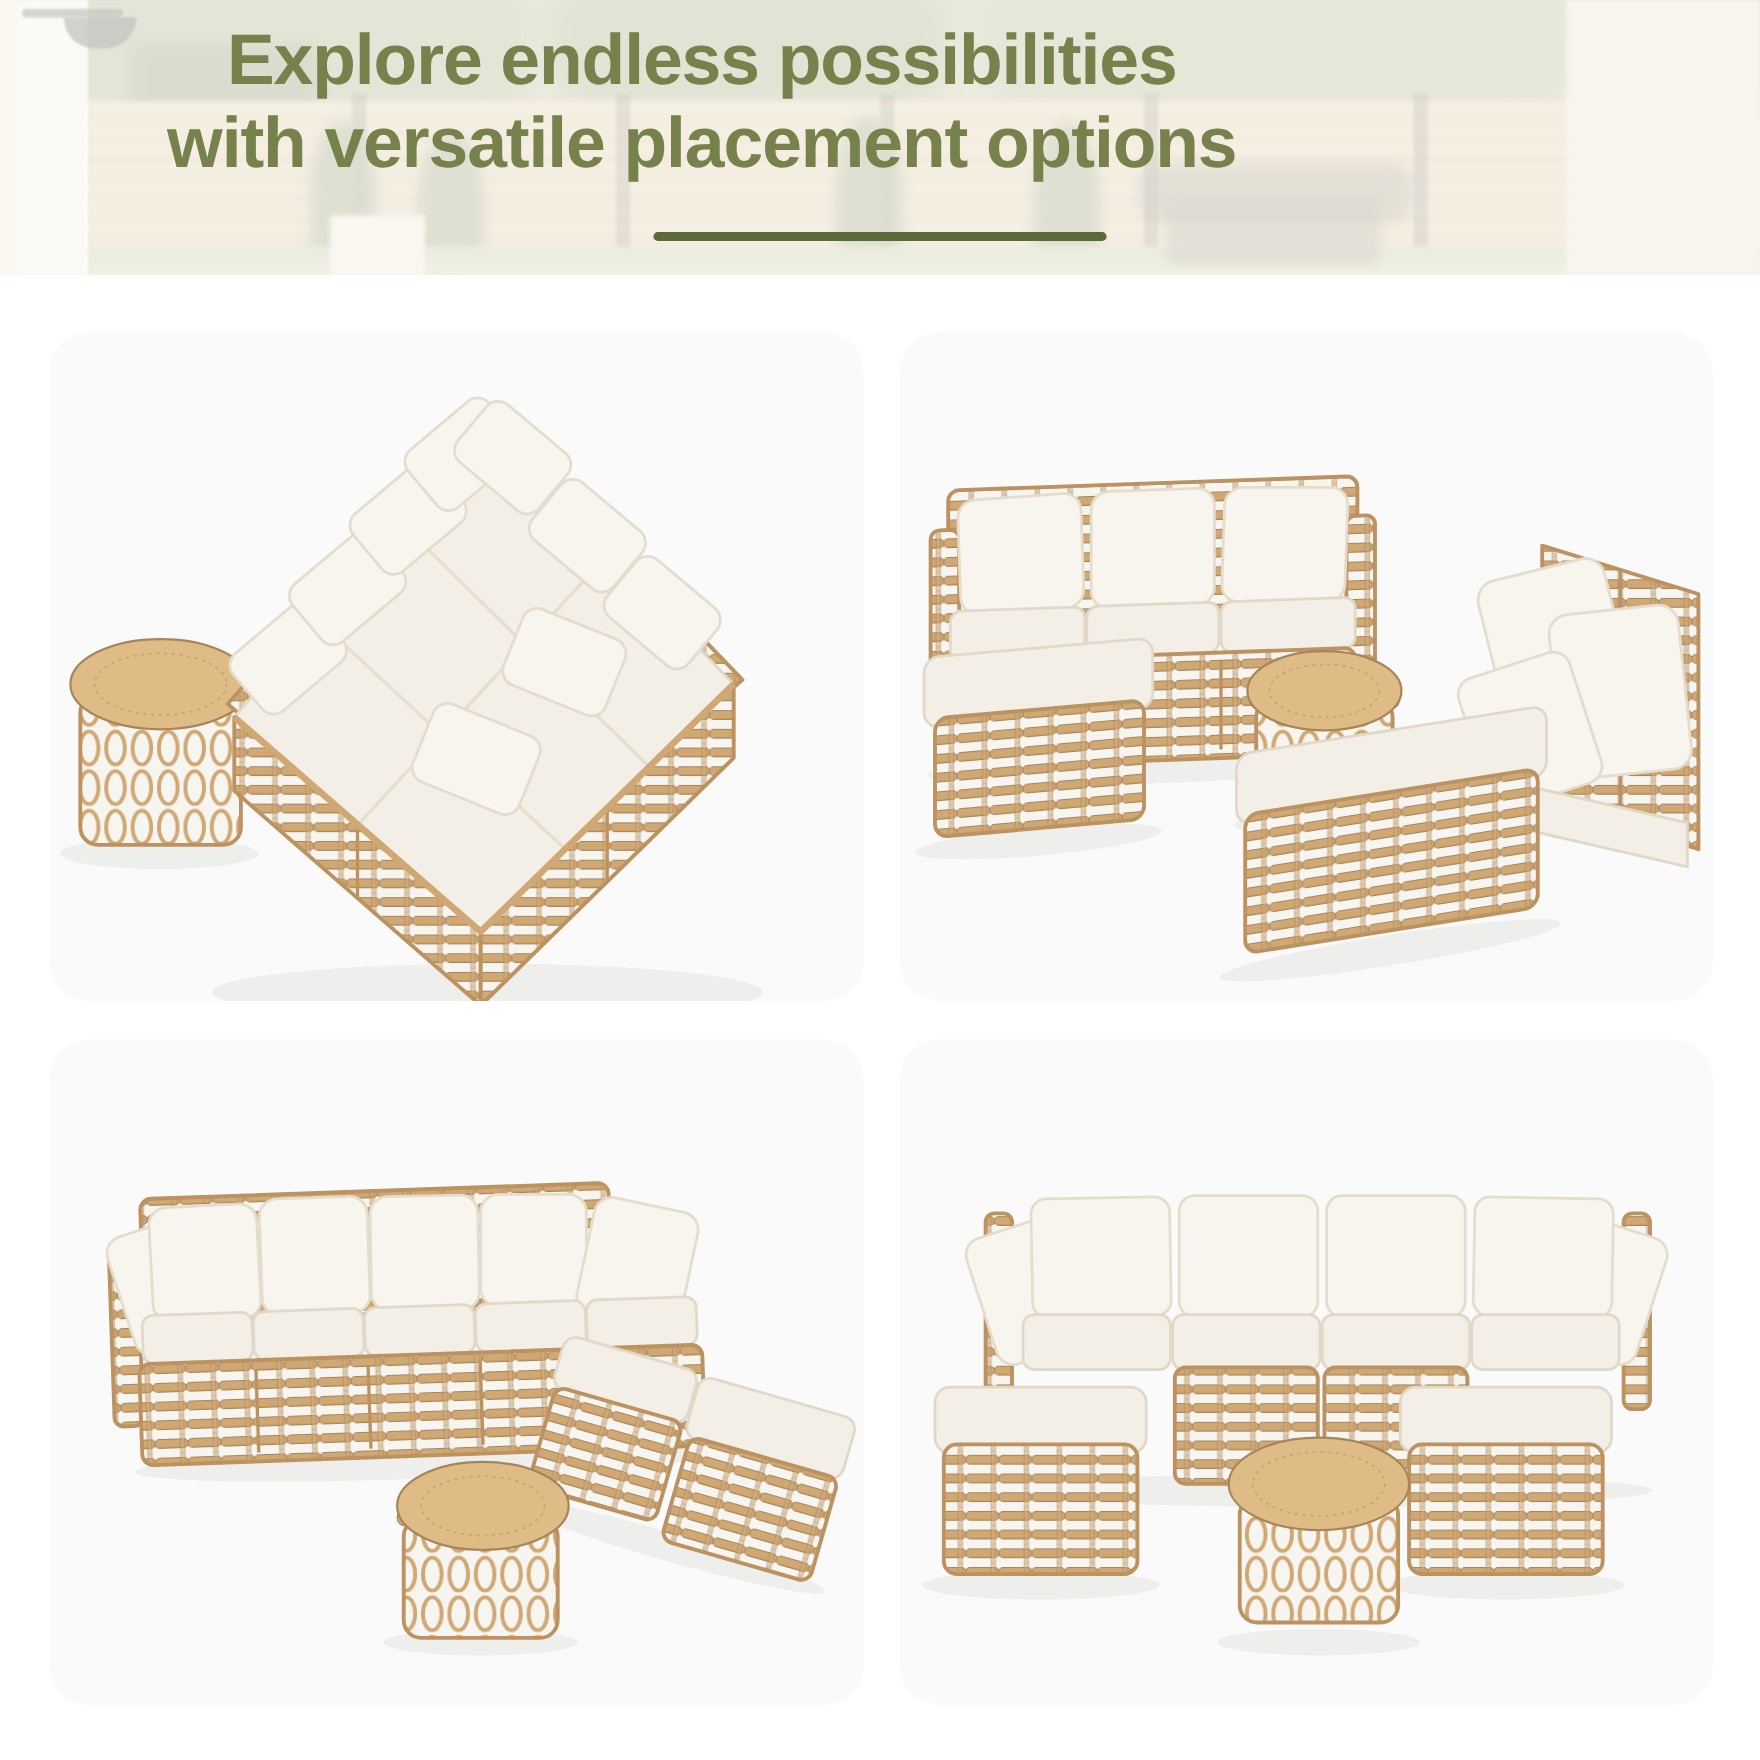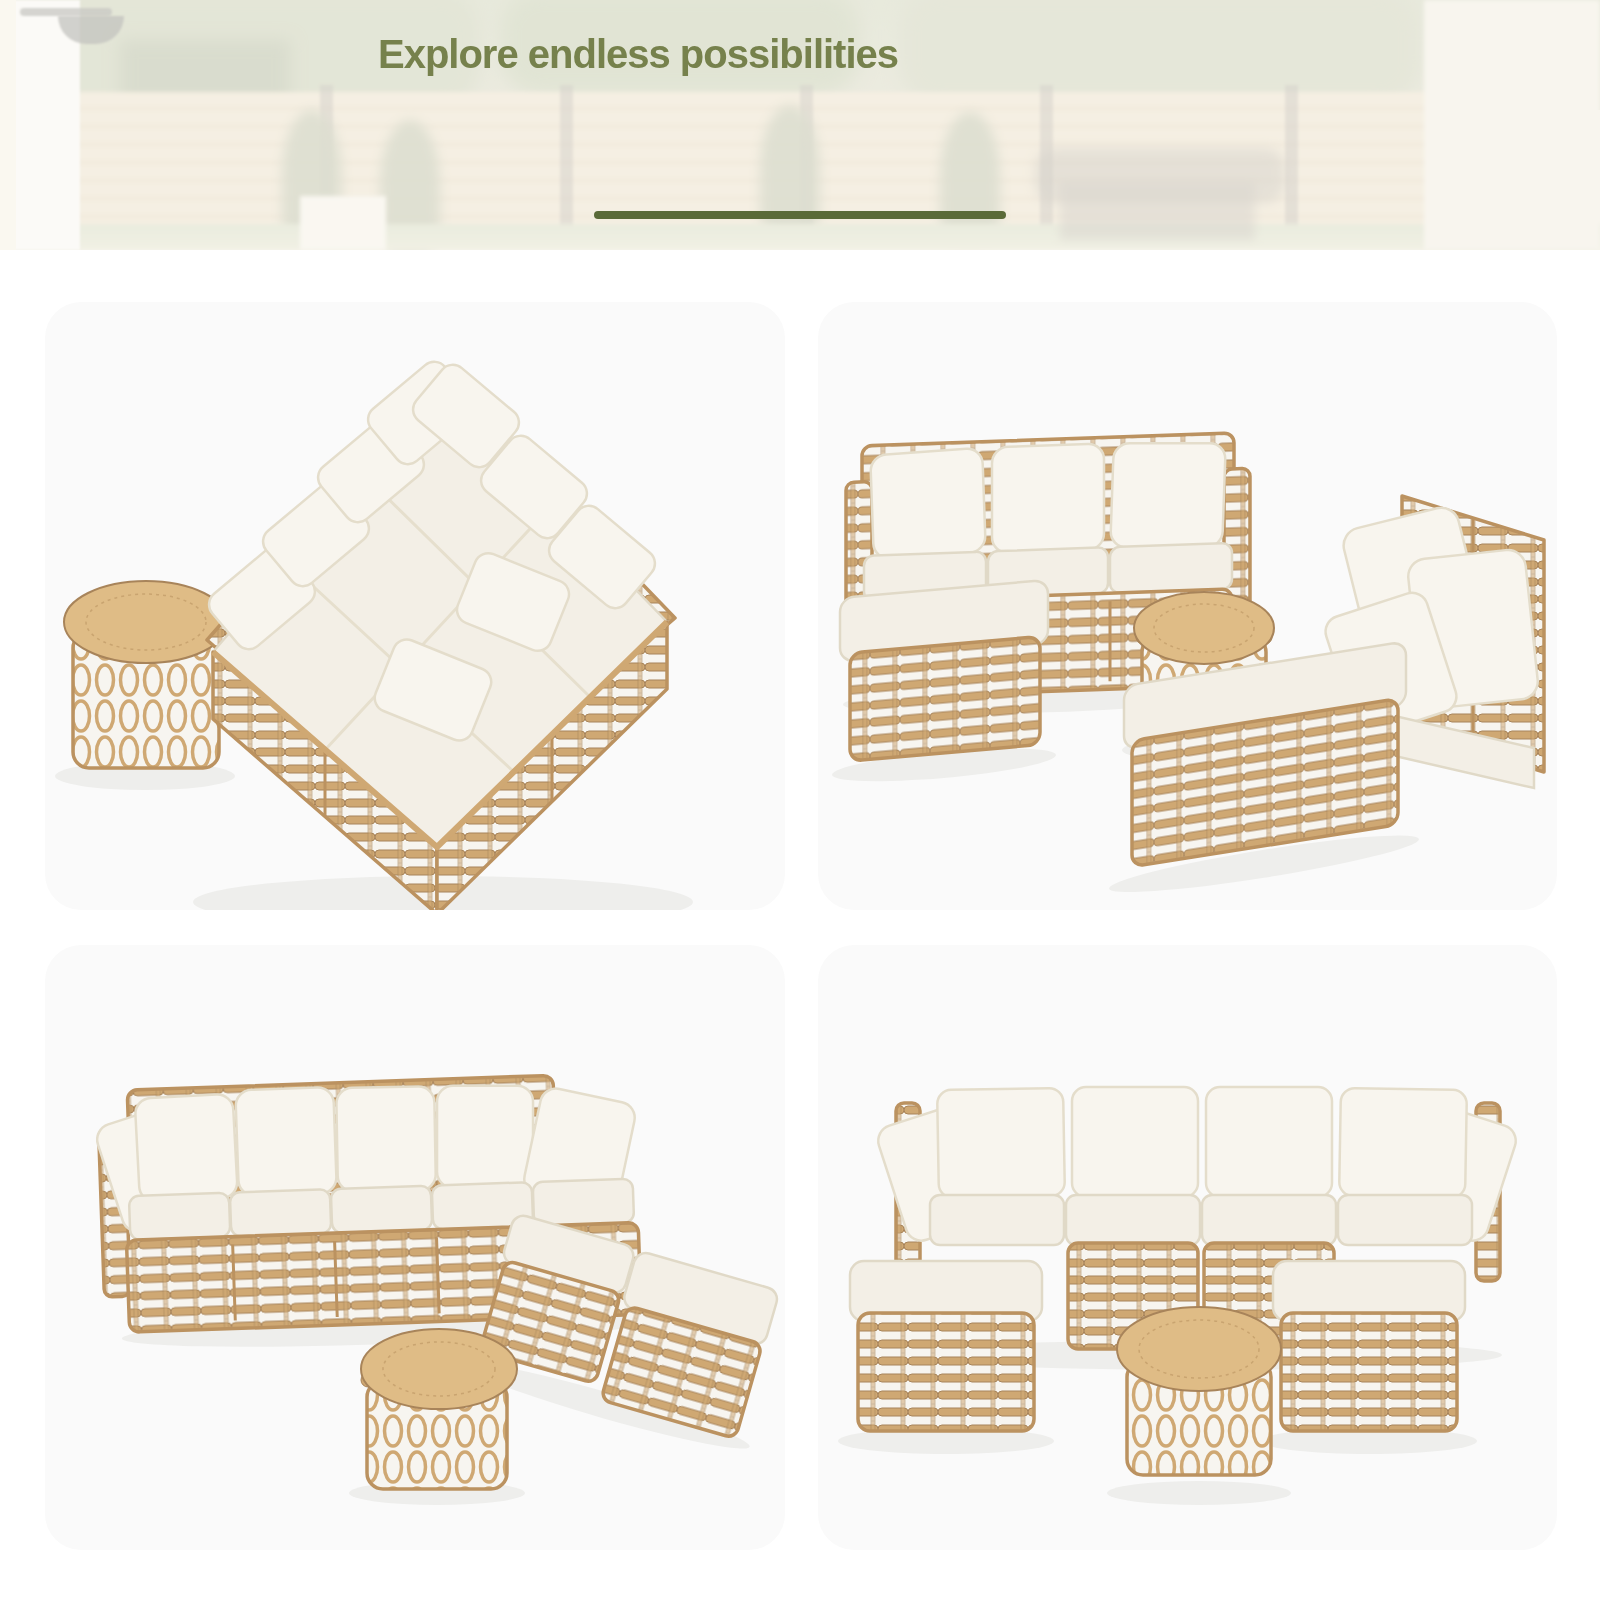--- a/index.html
+++ b/index.html
@@ -22,21 +22,21 @@
   .wall-left{left:14px;top:0;width:66px;height:250px;background:#f4f1e8;filter:blur(1px);}
   .cream-strip{left:0;top:0;width:16px;height:250px;background:#f1ebd7;}
   .lamp-arm{left:20px;top:8px;width:92px;height:8px;background:#6b6b5f;border-radius:4px;opacity:.75;filter:blur(1px);}
   .lamp-head{left:58px;top:16px;width:66px;height:28px;background:#5d5d52;border-radius:0 0 34px 34px;opacity:.75;filter:blur(1px);}
   .planter{left:300px;top:196px;width:86px;height:54px;background:#f0ead9;filter:blur(2px);}
   .dining-table{left:1060px;top:182px;width:195px;height:58px;background:#9a907c;opacity:.55;filter:blur(5px);}
   .dining-chairs{left:1035px;top:148px;width:250px;height:55px;background:#8f8673;opacity:.5;filter:blur(6px);border-radius:20px;}
   .structure-right{left:1424px;top:0;width:176px;height:250px;background:#ebe4d1;filter:blur(2px);}
   .hero-overlay{left:0;top:0;width:1600px;height:250px;background:rgba(255,255,255,.63);}
   .hero-title{left:0;top:16px;width:1276px;text-align:center;margin:0;
-              font-weight:700;font-size:40px;line-height:76px;letter-spacing:-1px;
+              font-weight:700;font-size:65px;line-height:76px;letter-spacing:-1px;
               color:var(--accent-green,#76814c);}
   .hero-title span{display:block;position:static;}
   .title-underline{left:calc(50% - 206px);top:211px;width:412px;height:8px;border-radius:4px;
                    background:var(--underline-green,#5a6a38);}
 
   
   .panel{position:absolute;background:var(--panel-bg,#fafafa);border-radius:36px;overflow:hidden;margin:0;}
   #panel-daybed      {left:45px; top:302px;width:740px;height:608px;}
   #panel-sofa-chaise {left:818px;top:302px;width:739px;height:608px;}
   #panel-l-sectional {left:45px; top:945px;width:740px;height:605px;}
@@ -85,20 +85,21 @@
       <div class="lamp-arm"></div>
       <div class="lamp-head"></div>
       <div class="planter"></div>
       <div class="dining-chairs"></div>
       <div class="dining-table"></div>
       <div class="structure-right"></div>
       <div class="hero-overlay"></div>
     </div>
     <h1 class="hero-title">
       <span>Explore endless possibilities</span>
+      <span>with versatile placement options</span>
     </h1>
     <div class="title-underline"></div>
   </header>
 
   <figure class="panel" id="panel-daybed" aria-label="Six modules joined into a large daybed with pillows and a round wicker side table">
     <svg viewBox="0 0 740 608">
       <defs>
         <pattern id="weaveA" width="30" height="17" patternUnits="userSpaceOnUse">
           <rect class="gap" width="30" height="17"></rect>
           <rect class="rod" y="4" width="30" height="8" rx="4"></rect>

